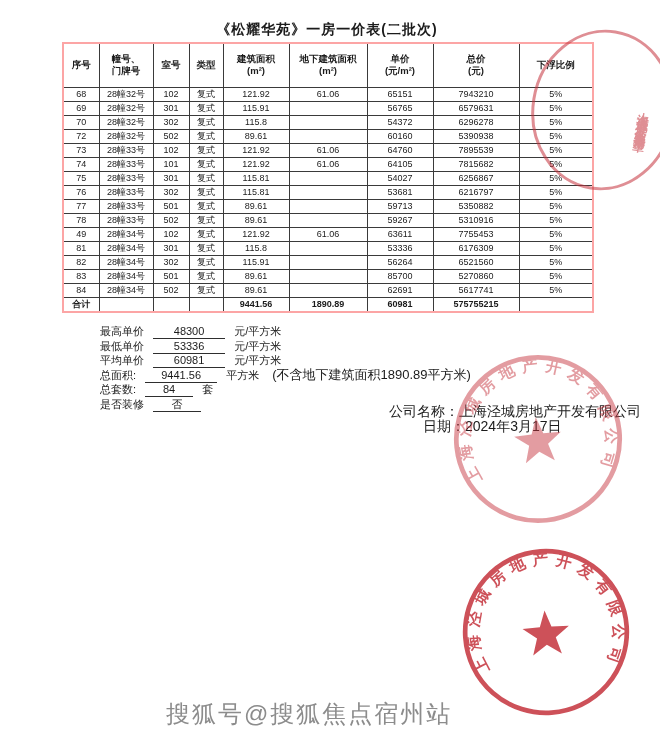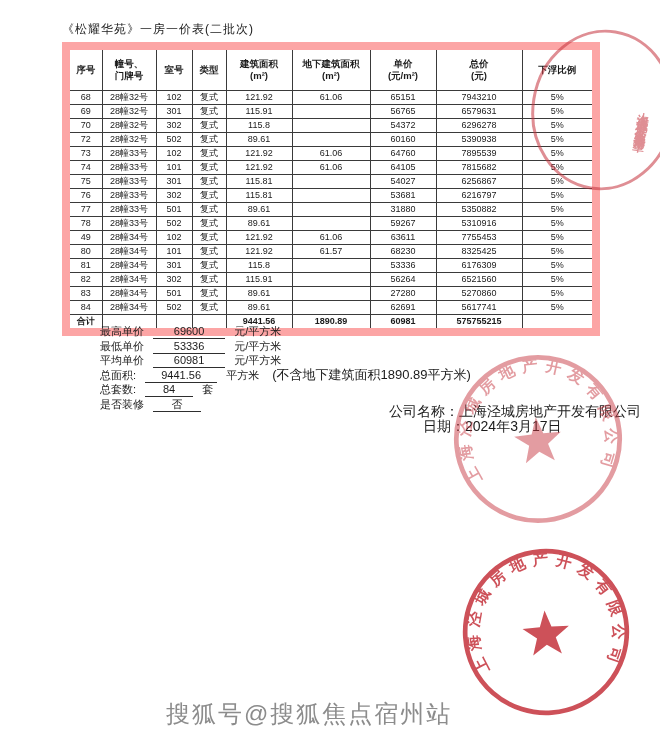--- a/index.html
+++ b/index.html
@@ -8,27 +8,27 @@
     background:#ffffff;
     font-family:"Liberation Sans","DejaVu Sans",sans-serif;
     color:#1b1b1b;
     position:relative;
     overflow:hidden;
   }
   .page { position:absolute; inset:0; overflow:hidden; }
 
   .title {
     position:absolute; top:21px; left:62px; width:530px;
-    text-align:left; font-size:12px; font-weight:normal; letter-spacing:1px;
+    text-align:center; font-size:14px; font-weight:bold; letter-spacing:1px;
   }
 
   table.price {
     position:absolute; top:42px; left:62px; width:530px;
     border-collapse:collapse; table-layout:fixed;
-    font-size:9px; border:8px solid #fca5a5;
+    font-size:9px; border:2px solid #fca5a5;
   }
   table.price th, table.price td {
     border:1px solid #3a3a3a; text-align:center; vertical-align:middle;
     padding:0 1px; overflow:hidden; white-space:nowrap;
   }
   table.price th {
     white-space:pre-line; font-weight:bold; font-size:9.5px;
     height:44px; line-height:1.25;
   }
   table.price td { height:13px; line-height:13px; }
@@ -199,21 +199,21 @@
           <td>6216797</td>
           <td>5%</td>
         </tr>
         <tr>
           <td>77</td>
           <td>28幢33号</td>
           <td>501</td>
           <td>复式</td>
           <td>89.61</td>
           <td></td>
-          <td>31880</td>
+          <td>59713</td>
           <td>5350882</td>
           <td>5%</td>
         </tr>
         <tr>
           <td>78</td>
           <td>28幢33号</td>
           <td>502</td>
           <td>复式</td>
           <td>89.61</td>
           <td></td>
@@ -226,31 +226,20 @@
           <td>28幢34号</td>
           <td>102</td>
           <td>复式</td>
           <td>121.92</td>
           <td>61.06</td>
           <td>63611</td>
           <td>7755453</td>
           <td>5%</td>
         </tr>
         <tr>
-          <td>80</td>
-          <td>28幢34号</td>
-          <td>101</td>
-          <td>复式</td>
-          <td>121.92</td>
-          <td>61.57</td>
-          <td>68230</td>
-          <td>8325425</td>
-          <td>5%</td>
-        </tr>
-        <tr>
           <td>81</td>
           <td>28幢34号</td>
           <td>301</td>
           <td>复式</td>
           <td>115.8</td>
           <td></td>
           <td>53336</td>
           <td>6176309</td>
           <td>5%</td>
         </tr>
@@ -265,21 +254,21 @@
           <td>6521560</td>
           <td>5%</td>
         </tr>
         <tr>
           <td>83</td>
           <td>28幢34号</td>
           <td>501</td>
           <td>复式</td>
           <td>89.61</td>
           <td></td>
-          <td>27280</td>
+          <td>85700</td>
           <td>5270860</td>
           <td>5%</td>
         </tr>
         <tr>
           <td>84</td>
           <td>28幢34号</td>
           <td>502</td>
           <td>复式</td>
           <td>89.61</td>
           <td></td>
@@ -297,21 +286,21 @@
           <td>60981</td>
           <td>575755215</td>
           <td></td>
         </tr>
       </tbody>
   </table>
 
   <div class="summary">
     <div class="sline">
       <span class="slabel">最高单价</span>
-      <span class="svalue">69600</span>
+      <span class="svalue">48300</span>
       <span class="sunit">元/平方米</span>
     </div>
     <div class="sline">
       <span class="slabel">最低单价</span>
       <span class="svalue">53336</span>
       <span class="sunit">元/平方米</span>
     </div>
     <div class="sline">
       <span class="slabel">平均单价</span>
       <span class="svalue">60981</span>

